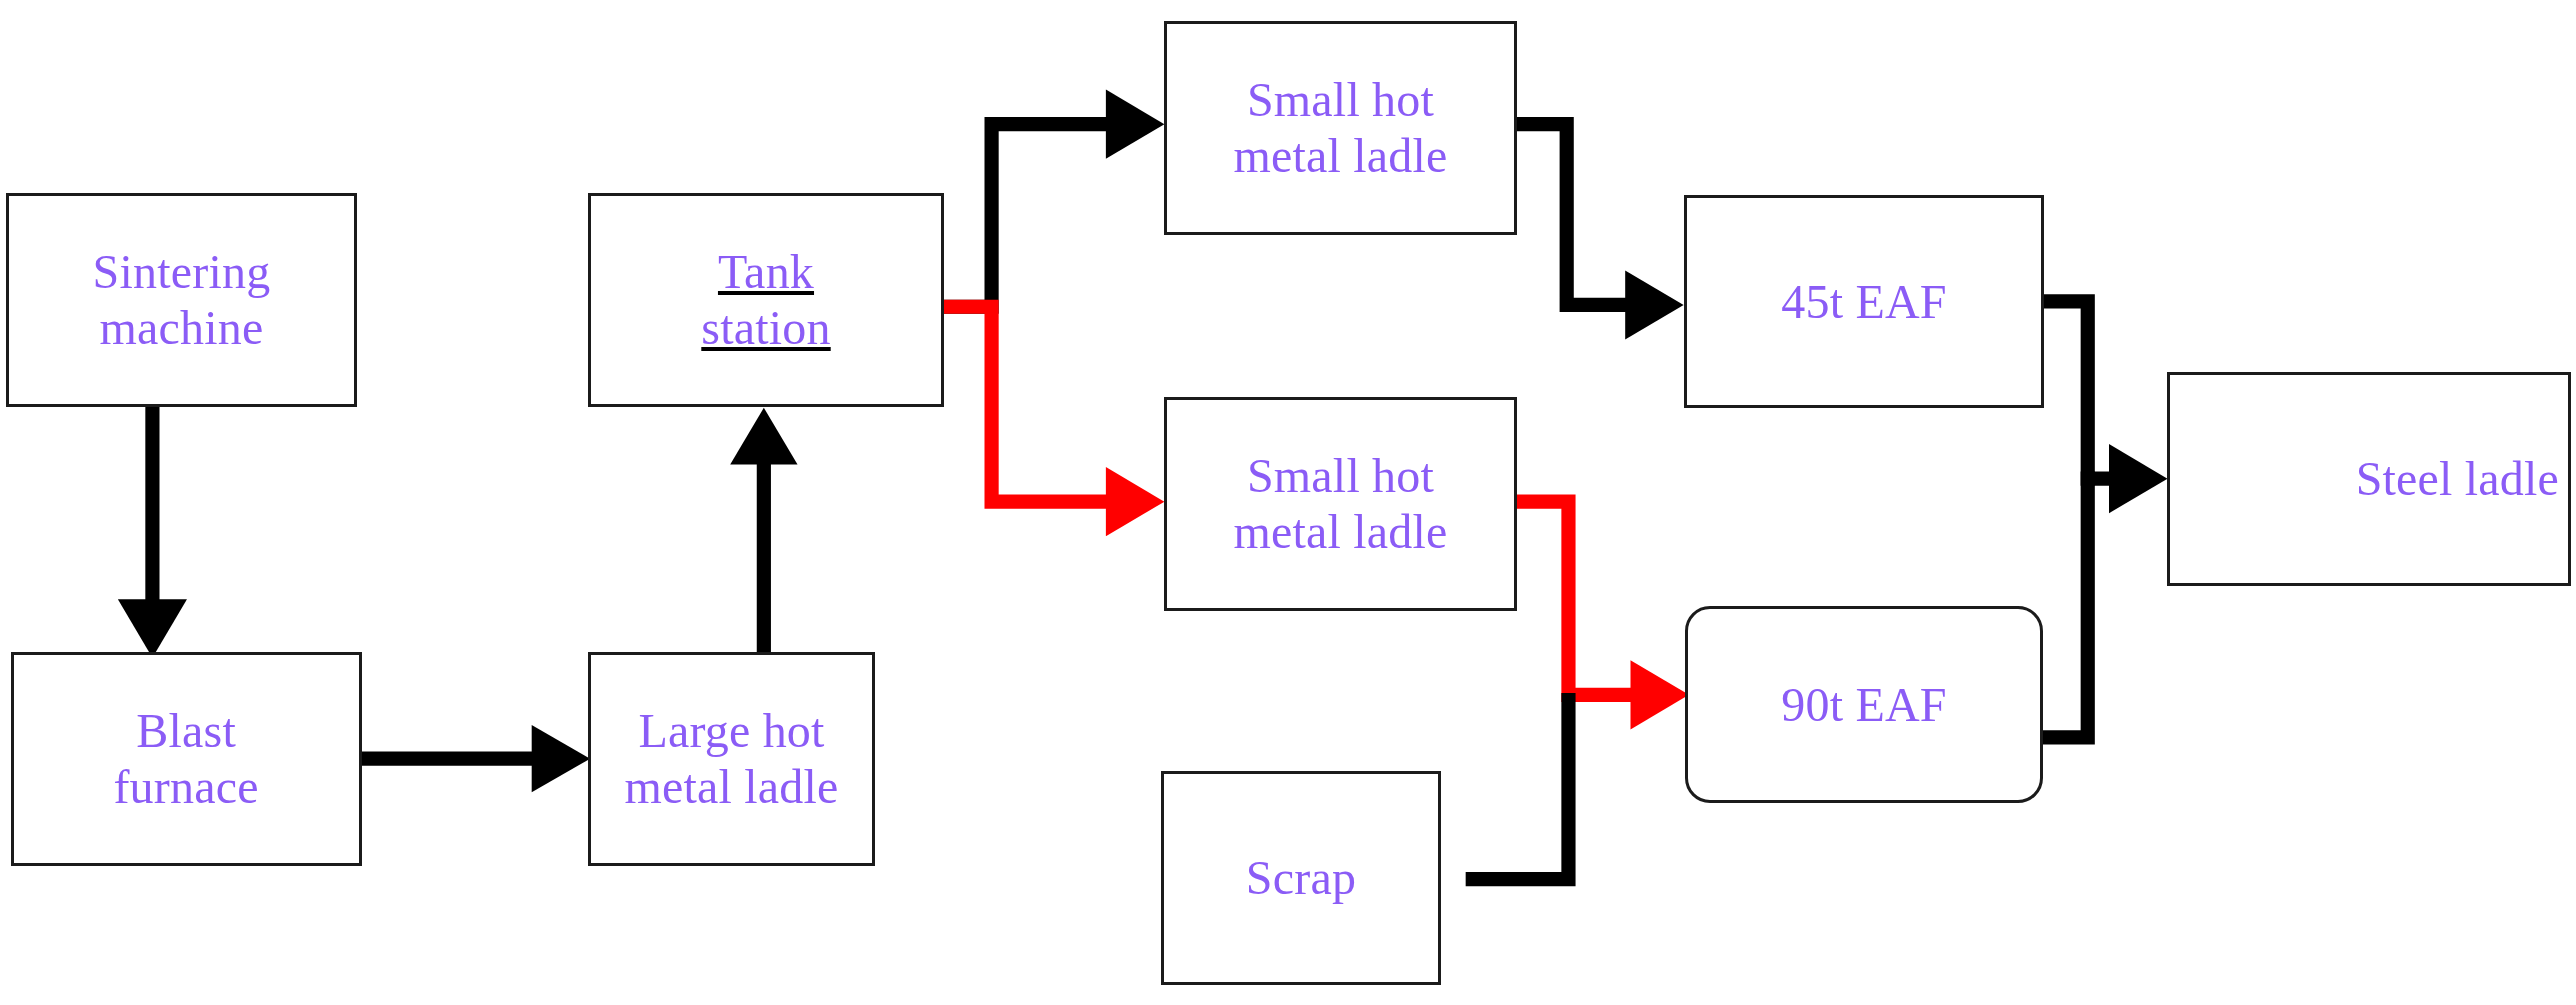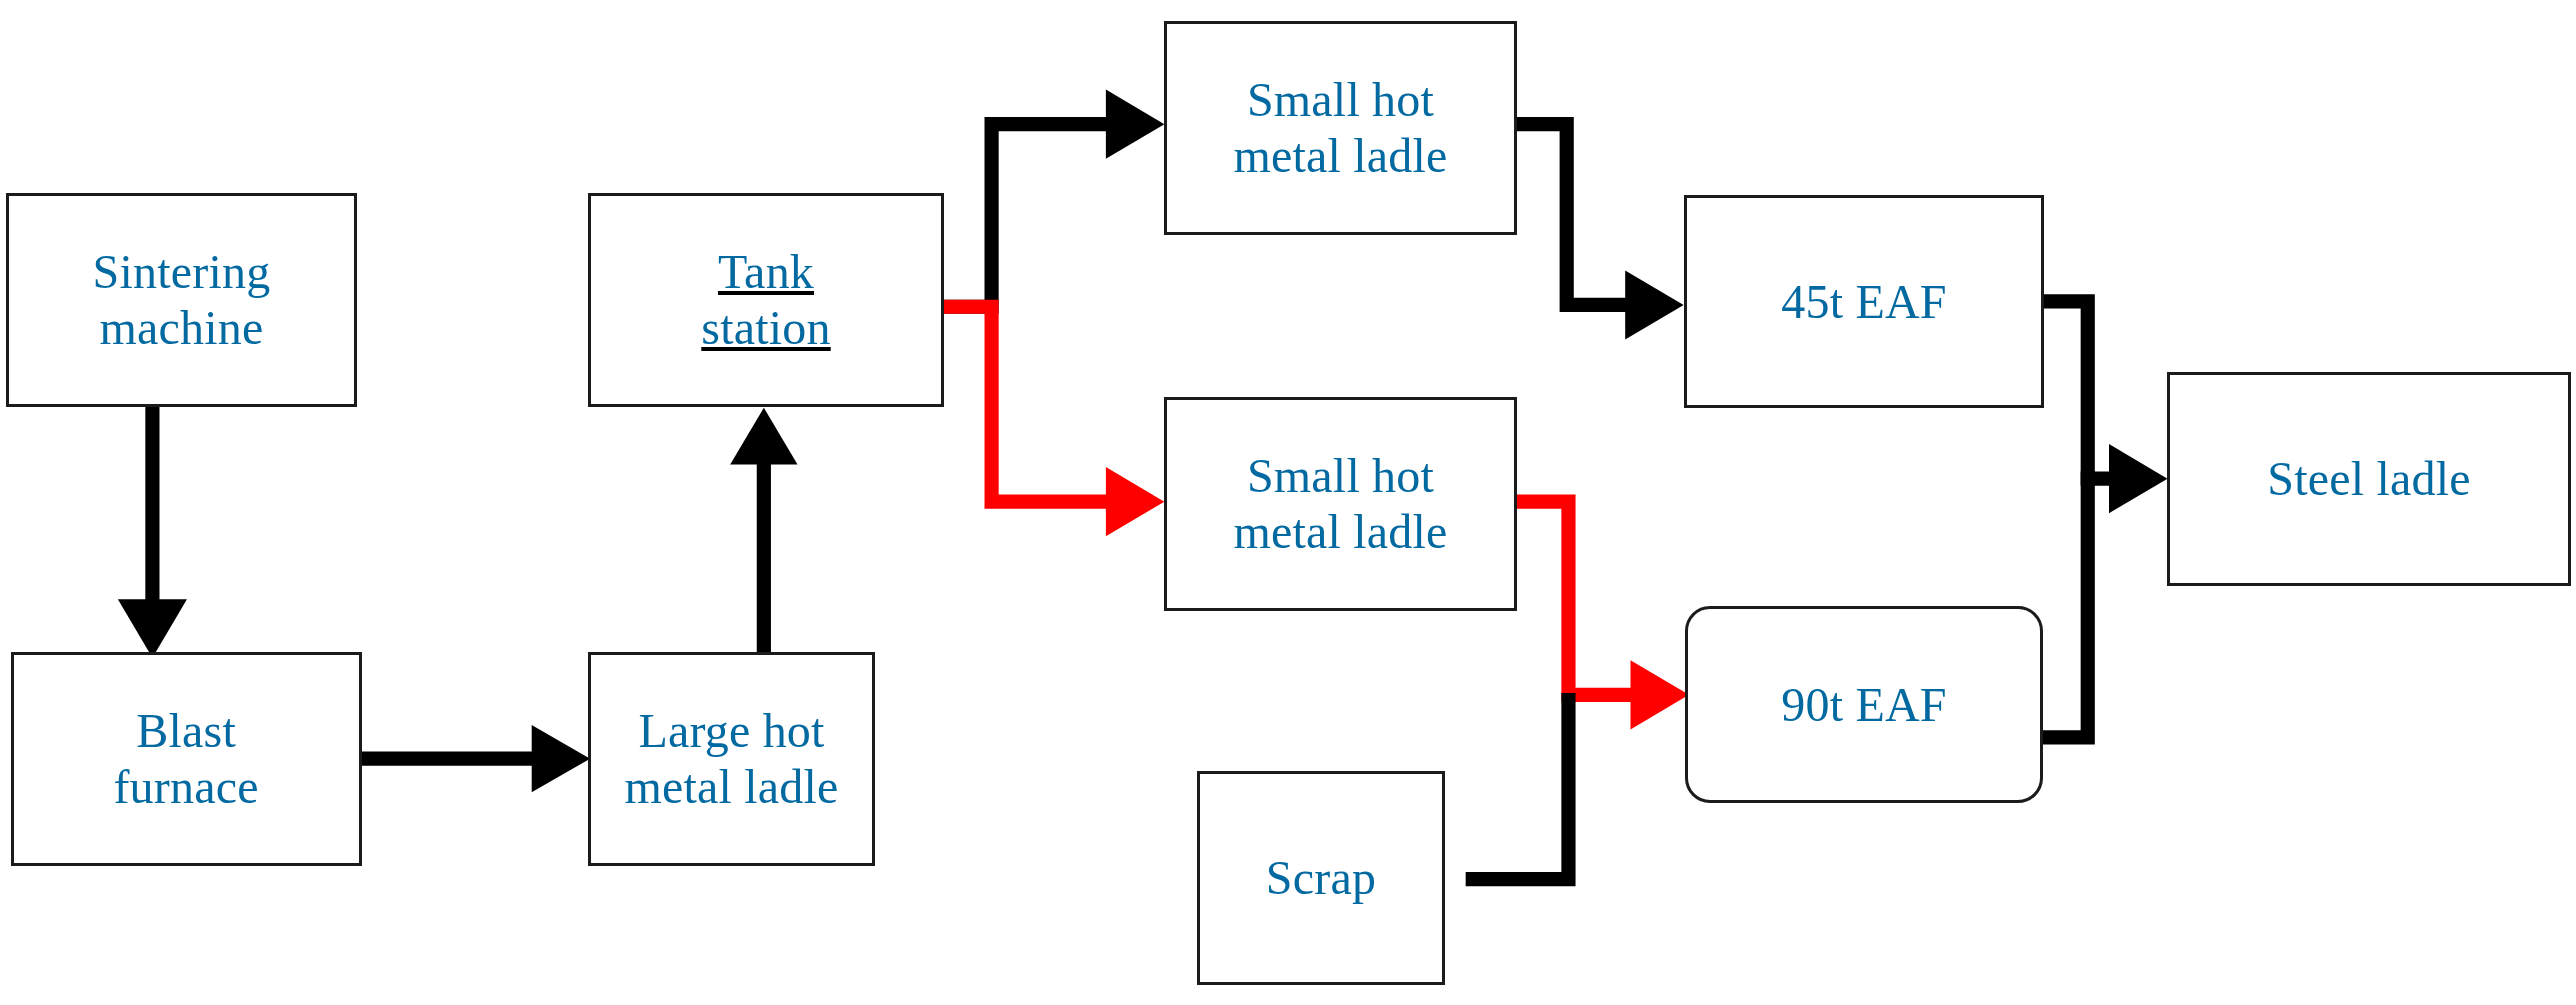--- a/index.html
+++ b/index.html
@@ -33,21 +33,21 @@
     display: flex;
     align-items: center;
     justify-content: center;
     text-align: center;
     z-index: 5;
   }
   .node-label {
     font-family: "Liberation Serif", "DejaVu Serif", serif;
     font-size: 48px;
     line-height: 1.16;
-    color: #0369a1;
+    color: #8b5cf6;
     letter-spacing: 0.2px;
     white-space: pre-line;
     padding: 0 8.9px;
   }
 </style>
 </head>
 <body>
 
 <div id="canvas">
 
@@ -130,30 +130,30 @@
   <div class="node" style="left:1164px; top:21px; width:353px; height:214px;">
     <span class="node-label">Small hot
 metal ladle</span>
   </div>
 
   <div class="node" style="left:1164px; top:397px; width:353px; height:214px;">
     <span class="node-label">Small hot
 metal ladle</span>
   </div>
 
-  <div class="node" style="left:1161px; top:771px; width:248px; height:214px;margin-left:36px;">
+  <div class="node" style="left:1161px; top:771px; width:280px; height:214px;">
     <span class="node-label">Scrap</span>
   </div>
 
   <div class="node" style="left:1684px; top:195px; width:360px; height:213px;">
     <span class="node-label">45t EAF</span>
   </div>
 
   <div class="node" style="left:1685px; top:606px; width:358px; height:197px;border-radius:25px;">
     <span class="node-label">90t EAF</span>
   </div>
 
-  <div class="node" style="left:2167px; top:372px; width:404px; height:214px;">
+  <div class="node" style="left:2167px; top:372px; width:404px; height:214px;justify-content:flex-end;">
     <span class="node-label">Steel ladle</span>
   </div>
 
 </div>
 
 
 </body></html>

